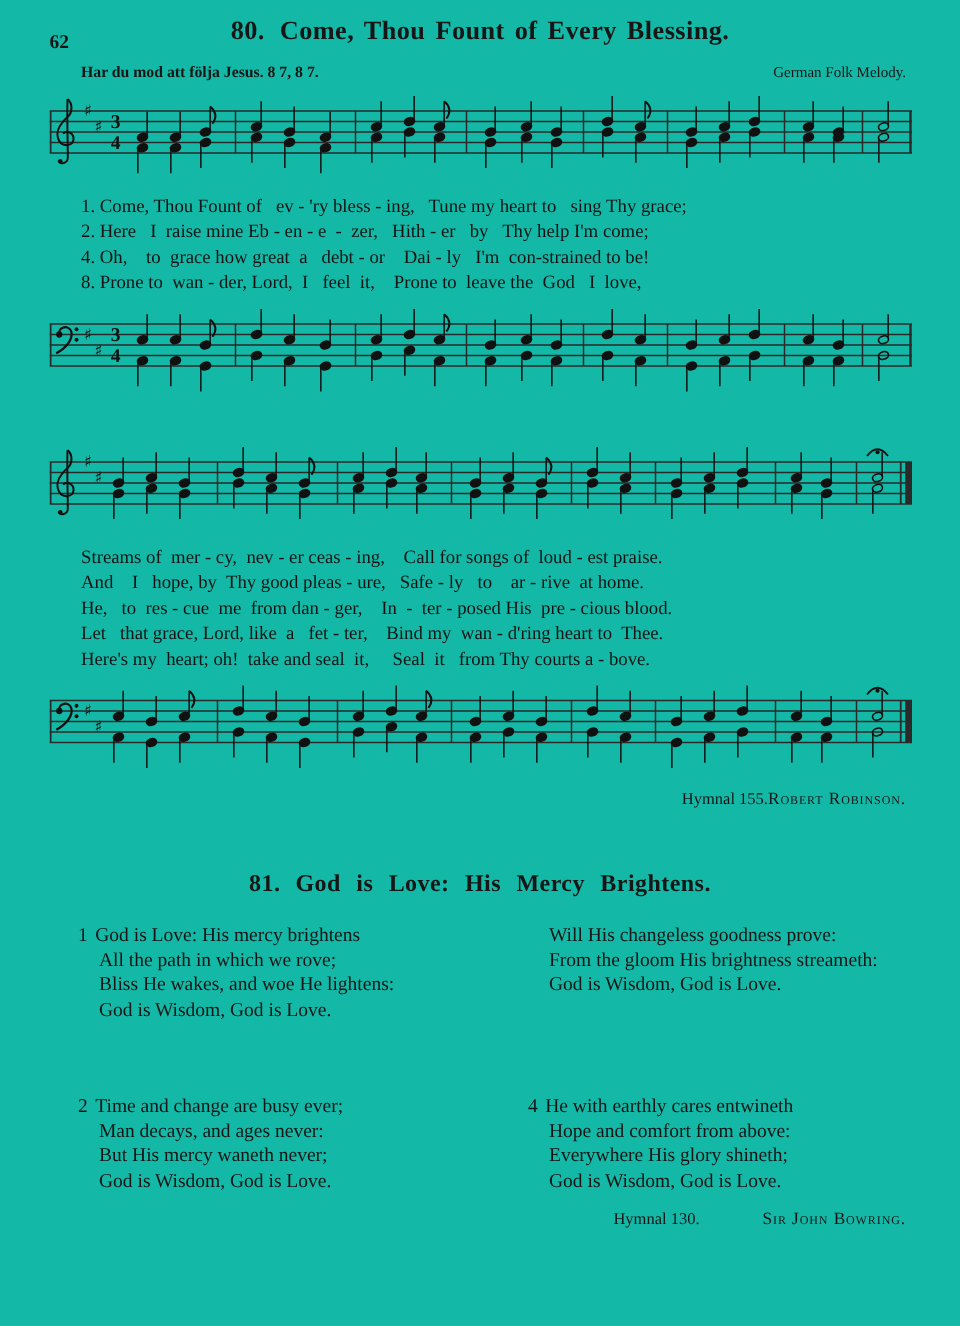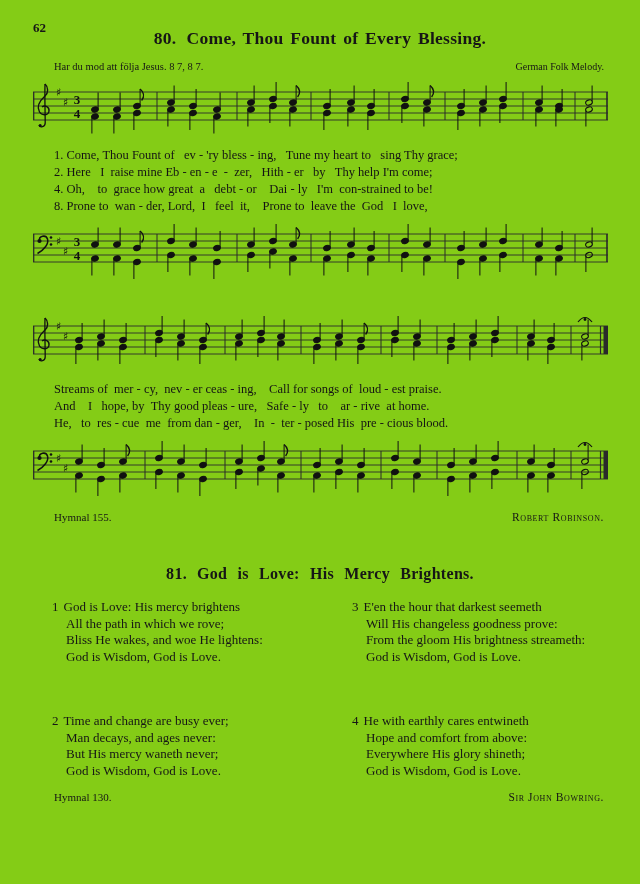--- a/index.html
+++ b/index.html
@@ -1,46 +1,46 @@
 <!DOCTYPE html>
 <html><head>
 <meta charset="utf-8">
 <style>
   html,body{margin:0;padding:0;background:#e8e6e0;}
   .page{
     position:relative;
     width:640px;height:884px;
     margin:0 auto;
-    background:#84cc16;
+    background:#14b8a6;
     font-family:"Liberation Serif", serif;
     color:#161616;
     box-sizing:border-box;
-    padding:18px 30px 0 30px;
+    padding:0 30px 0 30px;
     overflow:hidden;
   }
   .page-number{position:absolute;left:33px;top:20px;font-weight:bold;font-size:13px;}
   .hymn-title{
     text-align:center;font-weight:bold;font-size:17.5px;
     margin:10px 0 12px 0;letter-spacing:.3px;word-spacing:2px;font-family:Liberation Serif, serif;
   }
   .hymn-title .num{margin-right:10px;}
   .subtitle-row{
     display:flex;justify-content:space-between;align-items:baseline;
     margin:0 6px 4px 24px;
   }
-  .meter-note{font-weight:normal;font-size:10.5px;}
+  .meter-note{font-weight:bold;font-size:10.5px;}
   .melody-credit{font-size:10px;}
   svg.staff{display:block;margin:2px auto 0 auto;}
   svg.staff.gap-top{margin-top:24px;}
   .lyrics{margin:3px 0 3px 24px;}
   .lyric-line{
     white-space:pre;font-size:12.5px;line-height:17px;color:#141414;
   }
   .hymn-footer{
-    display:flex;justify-content:space-between;align-items:baseline;
+    display:flex;justify-content:flex-end;align-items:baseline;
     margin:8px 6px 0 24px;
   }
   .hymnal-ref{font-size:11px;}
   .author{font-variant:small-caps;font-size:11.5px;letter-spacing:.6px;}
   .hymn-title.second{margin:42px 0 16px 0;font-size:16px;word-spacing:6px;}
   .verses-grid{
     display:grid;grid-template-columns:1fr 1fr;column-gap:26px;row-gap:16px;
     padding:0 6px 0 22px;
     gap:48px;
   }
@@ -390,20 +390,22 @@
         <line x1="555.1" y1="25.5" x2="555.1" y2="9.5" stroke="#111" stroke-width="1"></line>
         <line x1="548.9" y1="34.5" x2="548.9" y2="50.5" stroke="#111" stroke-width="1"></line>
         <path d="M545 12 Q 552 3 559 12" fill="none" stroke="#111" stroke-width="1.2"></path>
         <circle cx="552" cy="9.5" r="1.4" fill="#111"></circle>
       </svg>
 
     <div class="lyrics">
       <div class="lyric-line">Streams of  mer - cy,  nev - er ceas - ing,    Call for songs of  loud - est praise.</div>
       <div class="lyric-line">And    I   hope, by  Thy good pleas - ure,   Safe - ly   to    ar - rive  at home.</div>
       <div class="lyric-line">He,   to  res - cue  me  from dan - ger,    In  -  ter - posed His  pre - cious blood.</div>
+      <div class="lyric-line">Let   that grace, Lord, like  a   fet - ter,    Bind my  wan - d'ring heart to  Thee.</div>
+      <div class="lyric-line">Here's my  heart; oh!  take and seal  it,     Seal  it   from Thy courts a - bove.</div>
     </div>
 
     <svg class="staff" id="staff-b2" width="575" height="68" viewBox="0 0 575 68">
         <line x1="0" y1="16" x2="575" y2="16" stroke="#2a2a2a" stroke-width="0.9"></line>
         <line x1="0" y1="23" x2="575" y2="23" stroke="#2a2a2a" stroke-width="0.9"></line>
         <line x1="0" y1="30" x2="575" y2="30" stroke="#2a2a2a" stroke-width="0.9"></line>
         <line x1="0" y1="37" x2="575" y2="37" stroke="#2a2a2a" stroke-width="0.9"></line>
         <line x1="0" y1="44" x2="575" y2="44" stroke="#2a2a2a" stroke-width="0.9"></line>
         <line x1="0.7" y1="16" x2="0.7" y2="44" stroke="#2a2a2a" stroke-width="1.3"></line>
         <circle cx="6.5" cy="23" r="2.1" fill="#111"></circle>
@@ -519,21 +521,20 @@
     <div class="verses-grid">
 
       <div class="verse">
         <div class="vline first"><span class="vnum">1</span><span>God is Love: His mercy brightens</span></div>
         <div class="vline">All the path in which we rove;</div>
         <div class="vline">Bliss He wakes, and woe He lightens:</div>
         <div class="vline">God is Wisdom, God is Love.</div>
       </div>
 
       <div class="verse">
-        <div class="vline first"><span class="vnum">3</span><span>E'en the hour that darkest seemeth</span></div>
         <div class="vline">Will His changeless goodness prove:</div>
         <div class="vline">From the gloom His brightness streameth:</div>
         <div class="vline">God is Wisdom, God is Love.</div>
       </div>
 
       <div class="verse">
         <div class="vline first"><span class="vnum">2</span><span>Time and change are busy ever;</span></div>
         <div class="vline">Man decays, and ages never:</div>
         <div class="vline">But His mercy waneth never;</div>
         <div class="vline">God is Wisdom, God is Love.</div>

